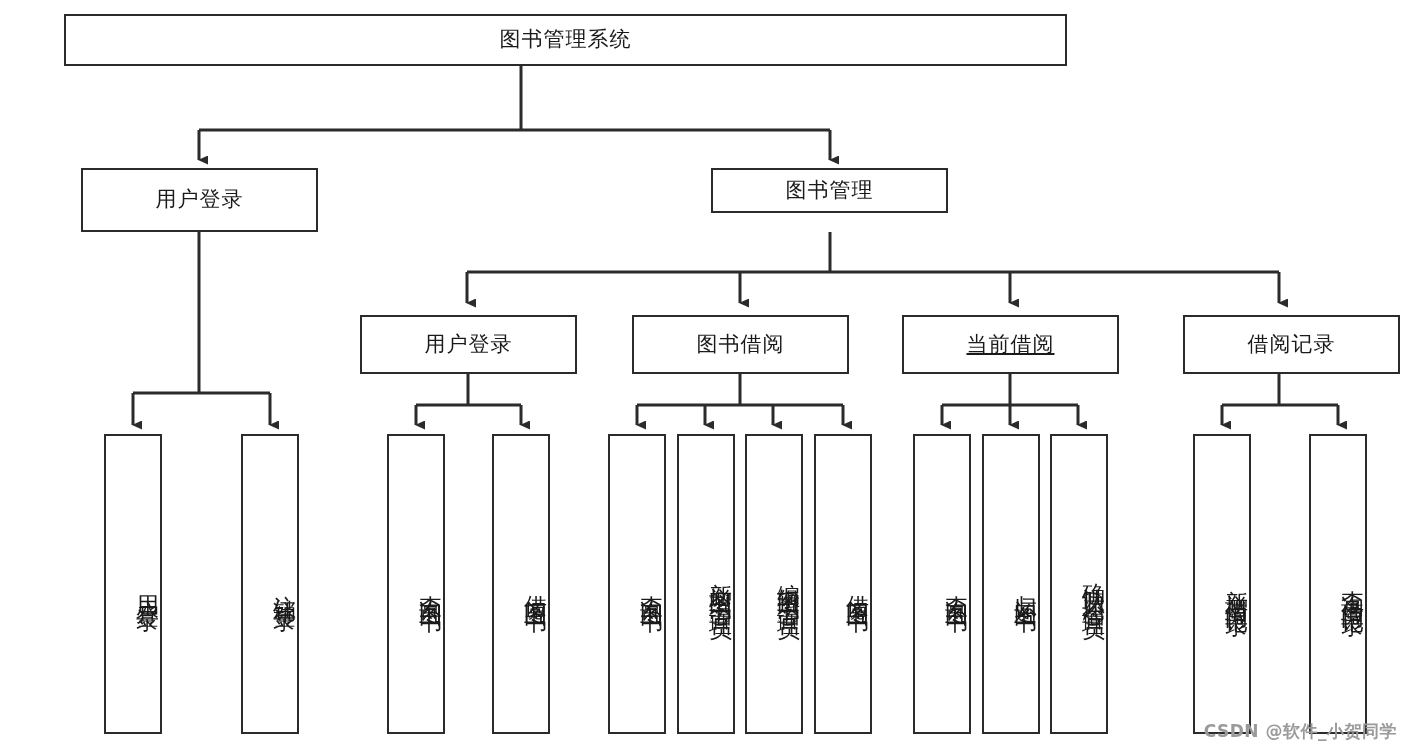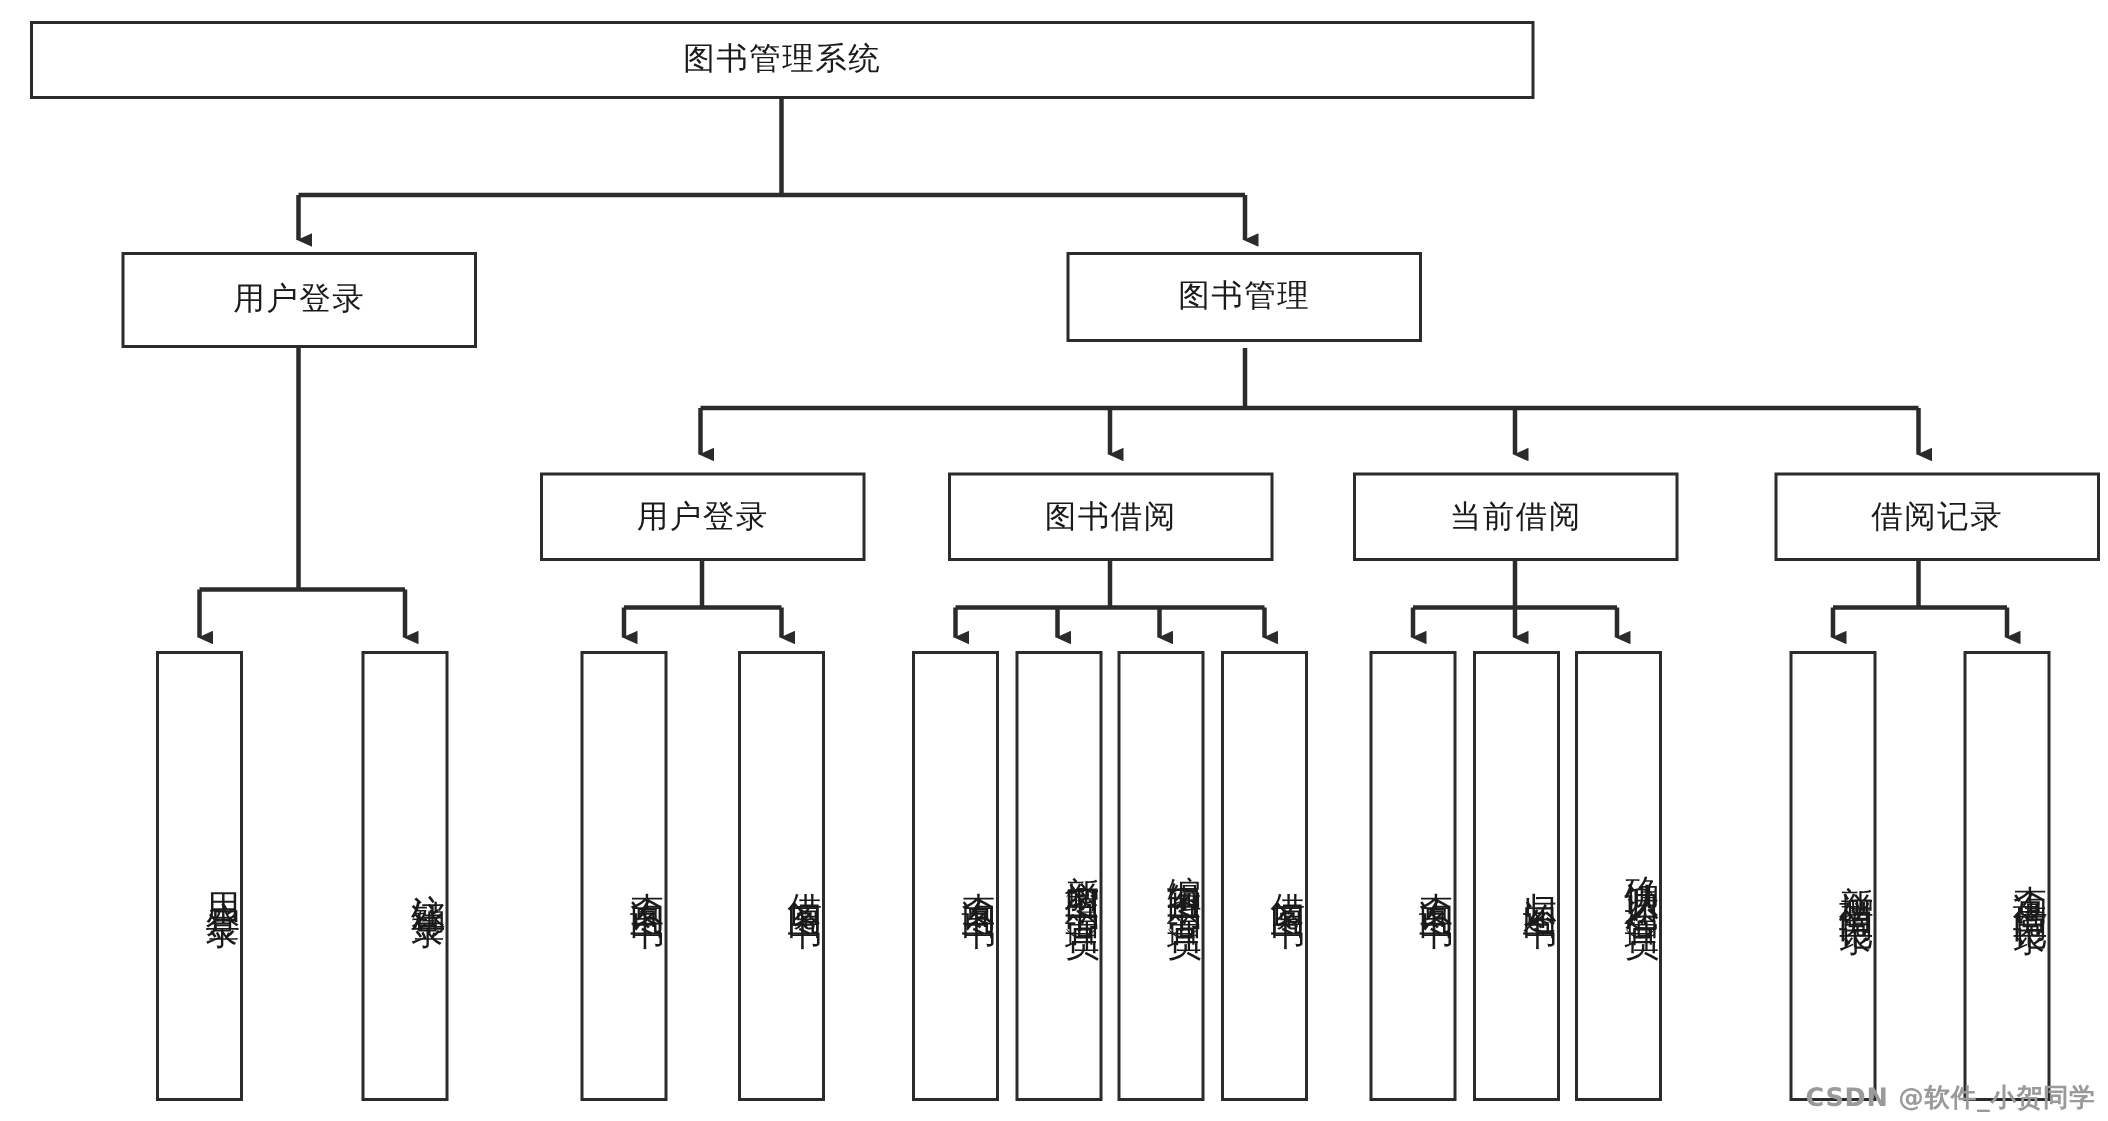--- a/index.html
+++ b/index.html
@@ -36,20 +36,21 @@
     justify-content: center;
     color: #1a1a1a;
   }
   .node.horizontal {
     font-size: 21px;
     letter-spacing: 1px;
     line-height: 1.2;
   }
   .node.root {
     font-size: 21px;
+    margin-left: 44px;
   }
   .node.vertical {
     writing-mode: vertical-rl;
     text-orientation: upright;
     font-size: 23px;
     letter-spacing: 5px;
     line-height: 1.05;
     padding-top: 6px;
     align-items: flex-start;
     justify-content: center;
@@ -131,33 +132,33 @@
   </svg>
 
   <div class="node horizontal root" style="left:20px; top:14px; width:1003px; height:52px;">
     <span class="node-label">图书管理系统</span>
   </div>
 
   <div class="node horizontal" style="left:81px; top:168px; width:237px; height:64px;">
     <span class="node-label">用户登录</span>
   </div>
 
-  <div class="node horizontal" style="left:711px; top:168px; width:237px; height:60px;">
+  <div class="node horizontal" style="left:711px; top:168px; width:237px; height:45px;">
     <span class="node-label">图书管理</span>
   </div>
 
   <div class="node horizontal" style="left:360px; top:315px; width:217px; height:59px;">
     <span class="node-label">用户登录</span>
   </div>
 
   <div class="node horizontal" style="left:632px; top:315px; width:217px; height:59px;">
     <span class="node-label">图书借阅</span>
   </div>
 
-  <div class="node horizontal" style="left:902px; top:315px; width:217px; height:59px;">
+  <div class="node horizontal" style="left:902px; top:315px; width:217px; height:59px;text-decoration:underline;">
     <span class="node-label">当前借阅</span>
   </div>
 
   <div class="node horizontal" style="left:1171px; top:315px; width:217px; height:59px;margin-left:12px;">
     <span class="node-label">借阅记录</span>
   </div>
 
   <div class="node vertical" style="left:104px; top:434px; width:58px; height:300px;">
     <span class="node-label">用户登录</span>
   </div>

